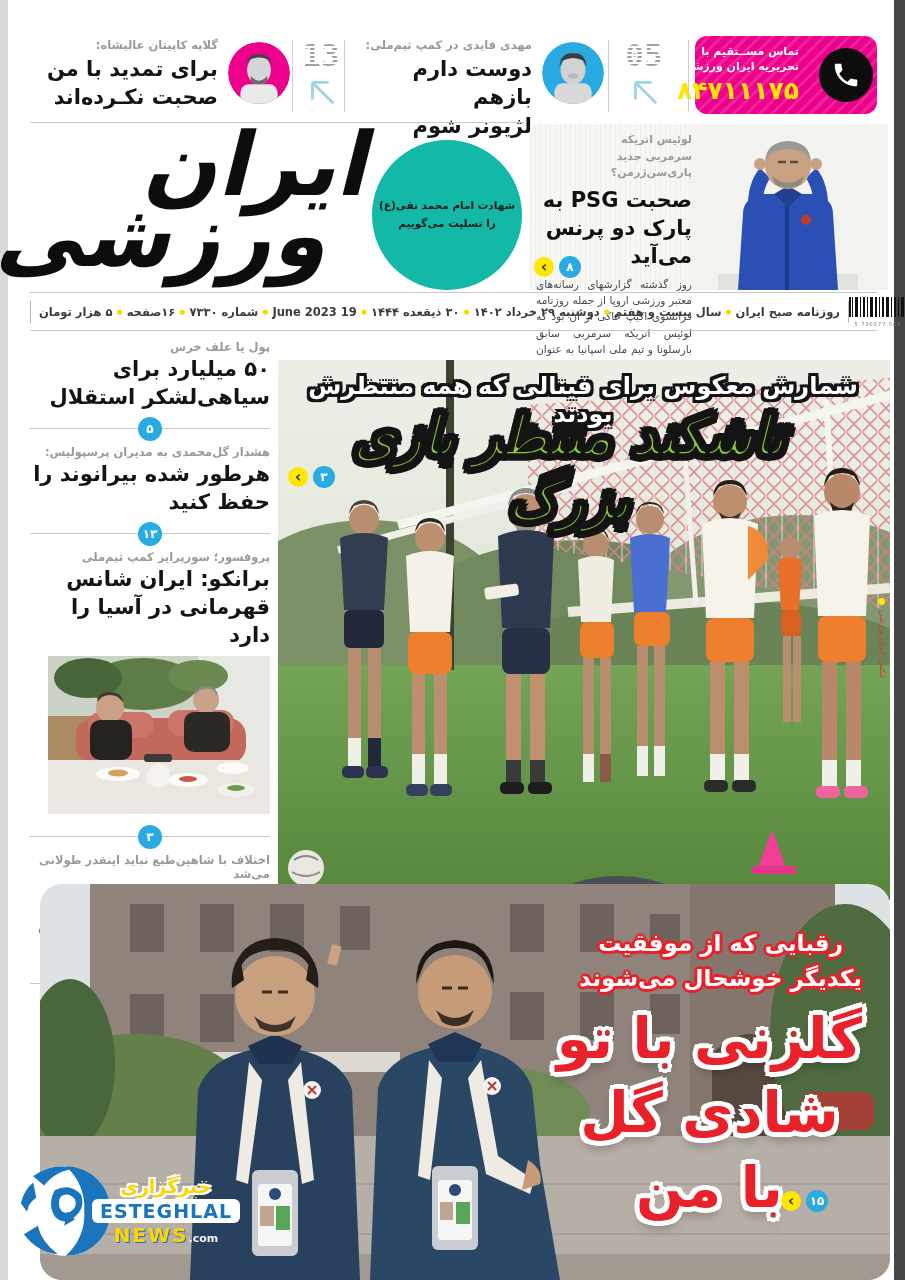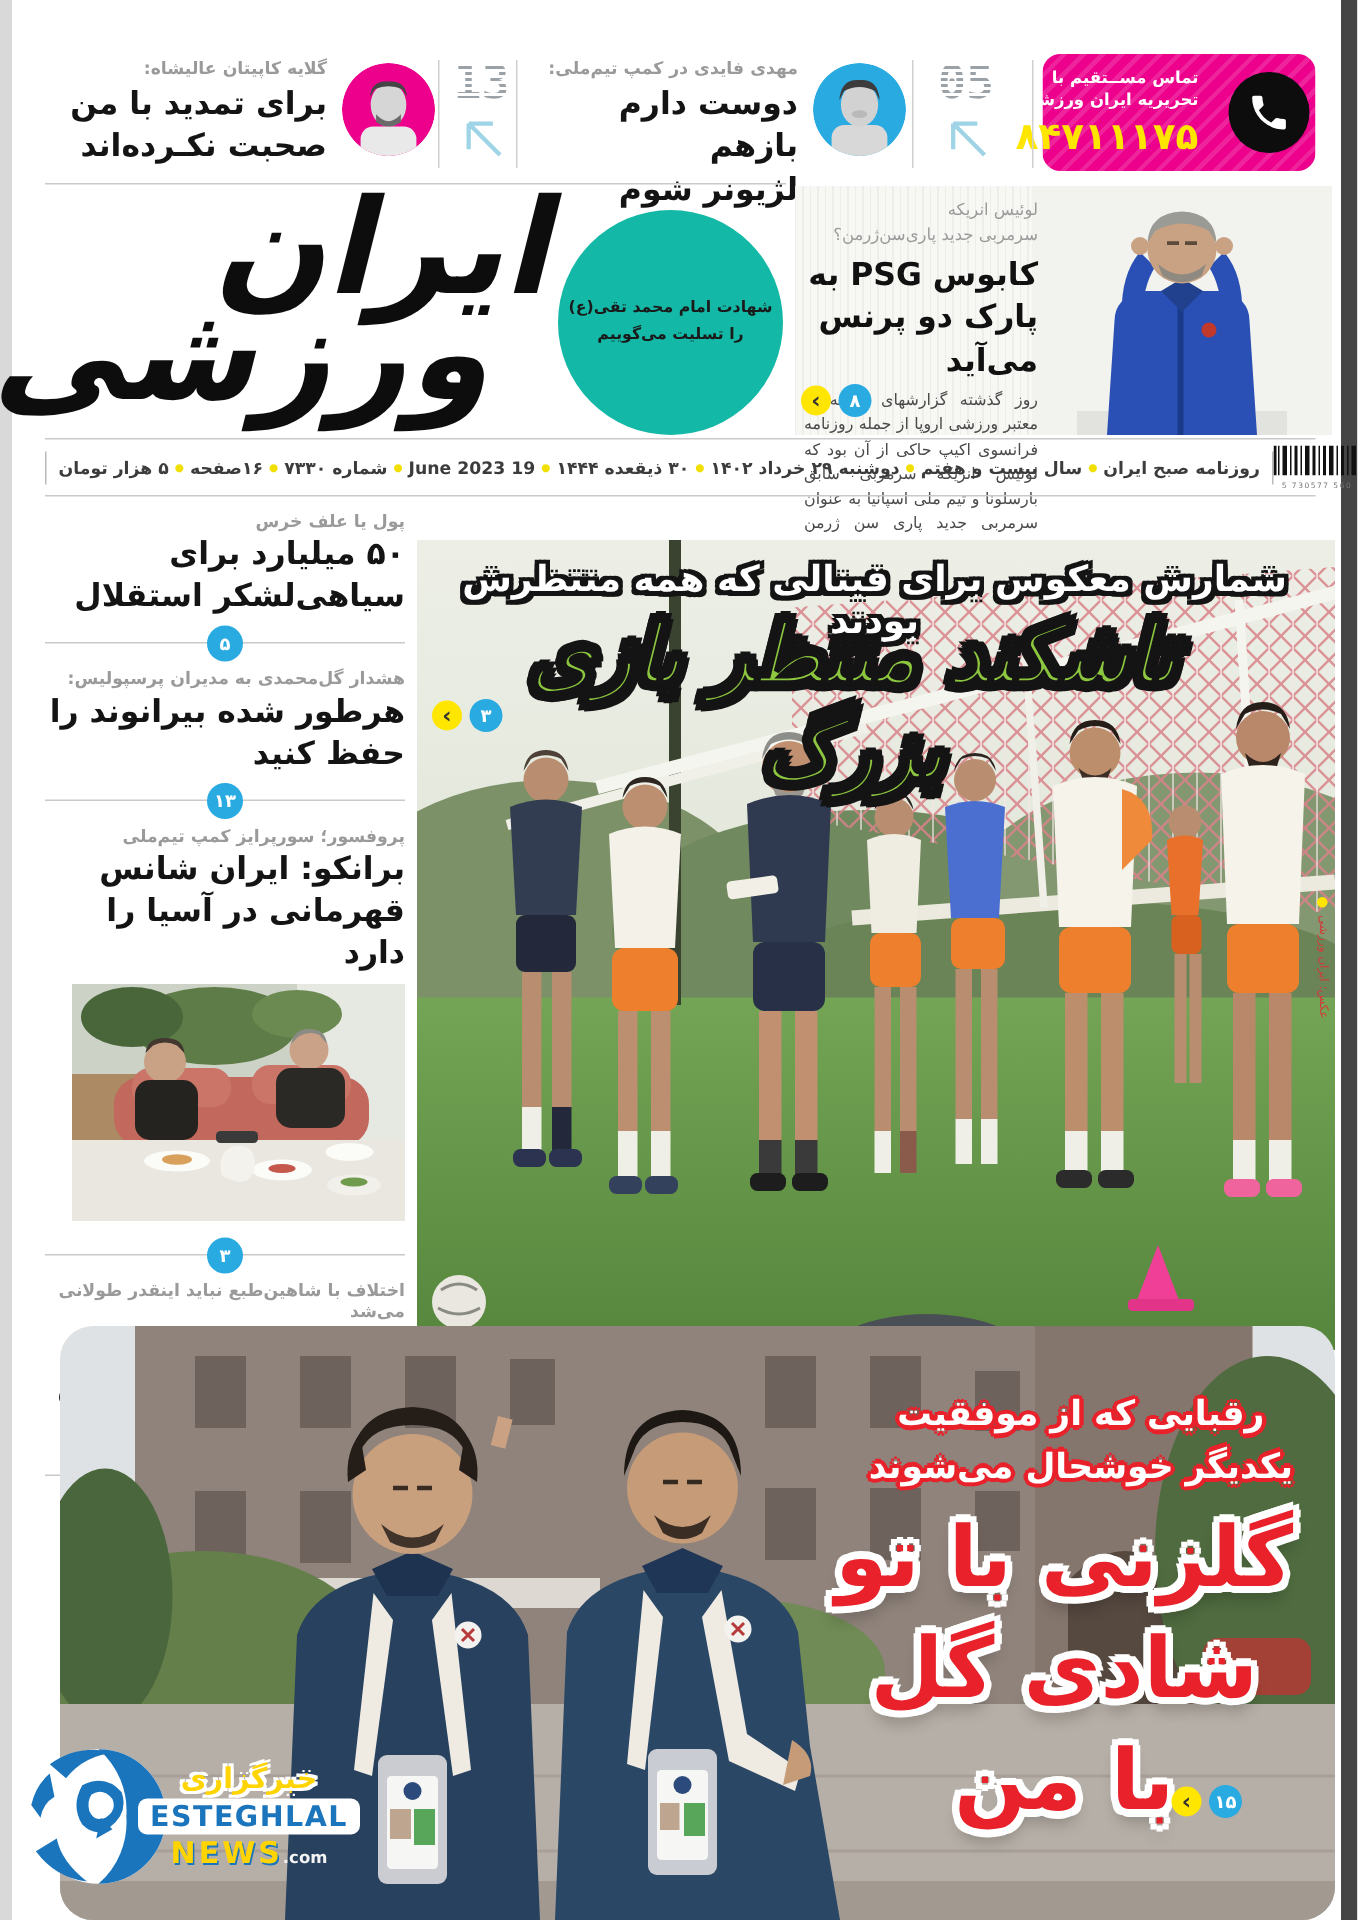--- a/index.html
+++ b/index.html
@@ -37,21 +37,21 @@
   .ycircle-badge{position:absolute;left:372px;top:140px;width:150px;height:150px;border-radius:50%;
     background:#14b8a6;display:flex;align-items:center;justify-content:center;text-align:center;
     direction:rtl;}
   .ycircle-badge .t{font-size:10.5px;font-weight:bold;color:#1a1a1a;line-height:1.7;}
 
   
   .psg{position:absolute;left:530px;top:124px;width:358px;height:166px;background:#f7f7f4;
     background-image:repeating-linear-gradient(90deg,rgba(0,0,0,.04) 0 1px,transparent 1px 5px);}
   .psg-photo{position:absolute;right:0;top:0;width:200px;height:166px;}
   .psg-text{position:absolute;right:196px;left:6px;top:8px;text-align:right;direction:rtl;}
-  .psg-kicker{color:#9a9a9a;font-size:11px;font-weight:normal;line-height:1.5;}
+  .psg-kicker{color:#9a9a9a;font-size:11px;font-weight:bold;line-height:1.5;}
   .psg-title{color:#111;font-size:21px;font-weight:bold;line-height:1.35;margin:4px 0 5px;}
   .psg-body{color:#4a4a4a;font-size:10.6px;line-height:1.55;text-align:justify;}
   .badge-row{display:flex;gap:5px;align-items:center;}
   .psg .badge-row{position:absolute;left:4px;bottom:12px;}
   .chev-circle{width:20px;height:20px;border-radius:50%;background:#ffe600;color:#333;display:flex;
     align-items:center;justify-content:center;font-size:15px;font-weight:bold;line-height:1;}
   .num-circle{width:22px;height:22px;border-radius:50%;background:#29abe2;color:#fff;display:flex;
     align-items:center;justify-content:center;font-size:12px;font-weight:bold;}
 
   
@@ -228,21 +228,21 @@
       <circle cx="72" cy="40" r="6" fill="#c9a183"></circle>
       <circle cx="128" cy="40" r="6" fill="#c9a183"></circle>
       <path d="M90 38 H98 M102 38 H110" stroke="#5c4a3a" stroke-width="2.5"></path>
     </svg>
     <div class="psg-text">
       <div class="psg-kicker">
         <div>لوئیس انریکه</div>
         <div>سرمربی جدید پاری‌سن‌ژرمن؟</div>
       </div>
       <div class="psg-title">
-        <div>کابوس PSG به</div>
+        <div>صحبت PSG به</div>
         <div>پارک دو پرنس می‌آید</div>
       </div>
       <div class="psg-body">روز گذشته گزارشهای رسانه‌های معتبر ورزشی اروپا از جمله روزنامه فرانسوی اکیپ حاکی از آن بود که لوئیس انریکه سرمربی سابق بارسلونا و تیم ملی اسپانیا به عنوان سرمربی جدید پاری سن ژرمن انتخاب شده است.</div>
     </div>
     <div class="badge-row">
       <span class="chev-circle">‹</span>
       <span class="num-circle">۸</span>
     </div>
   </div>
 

